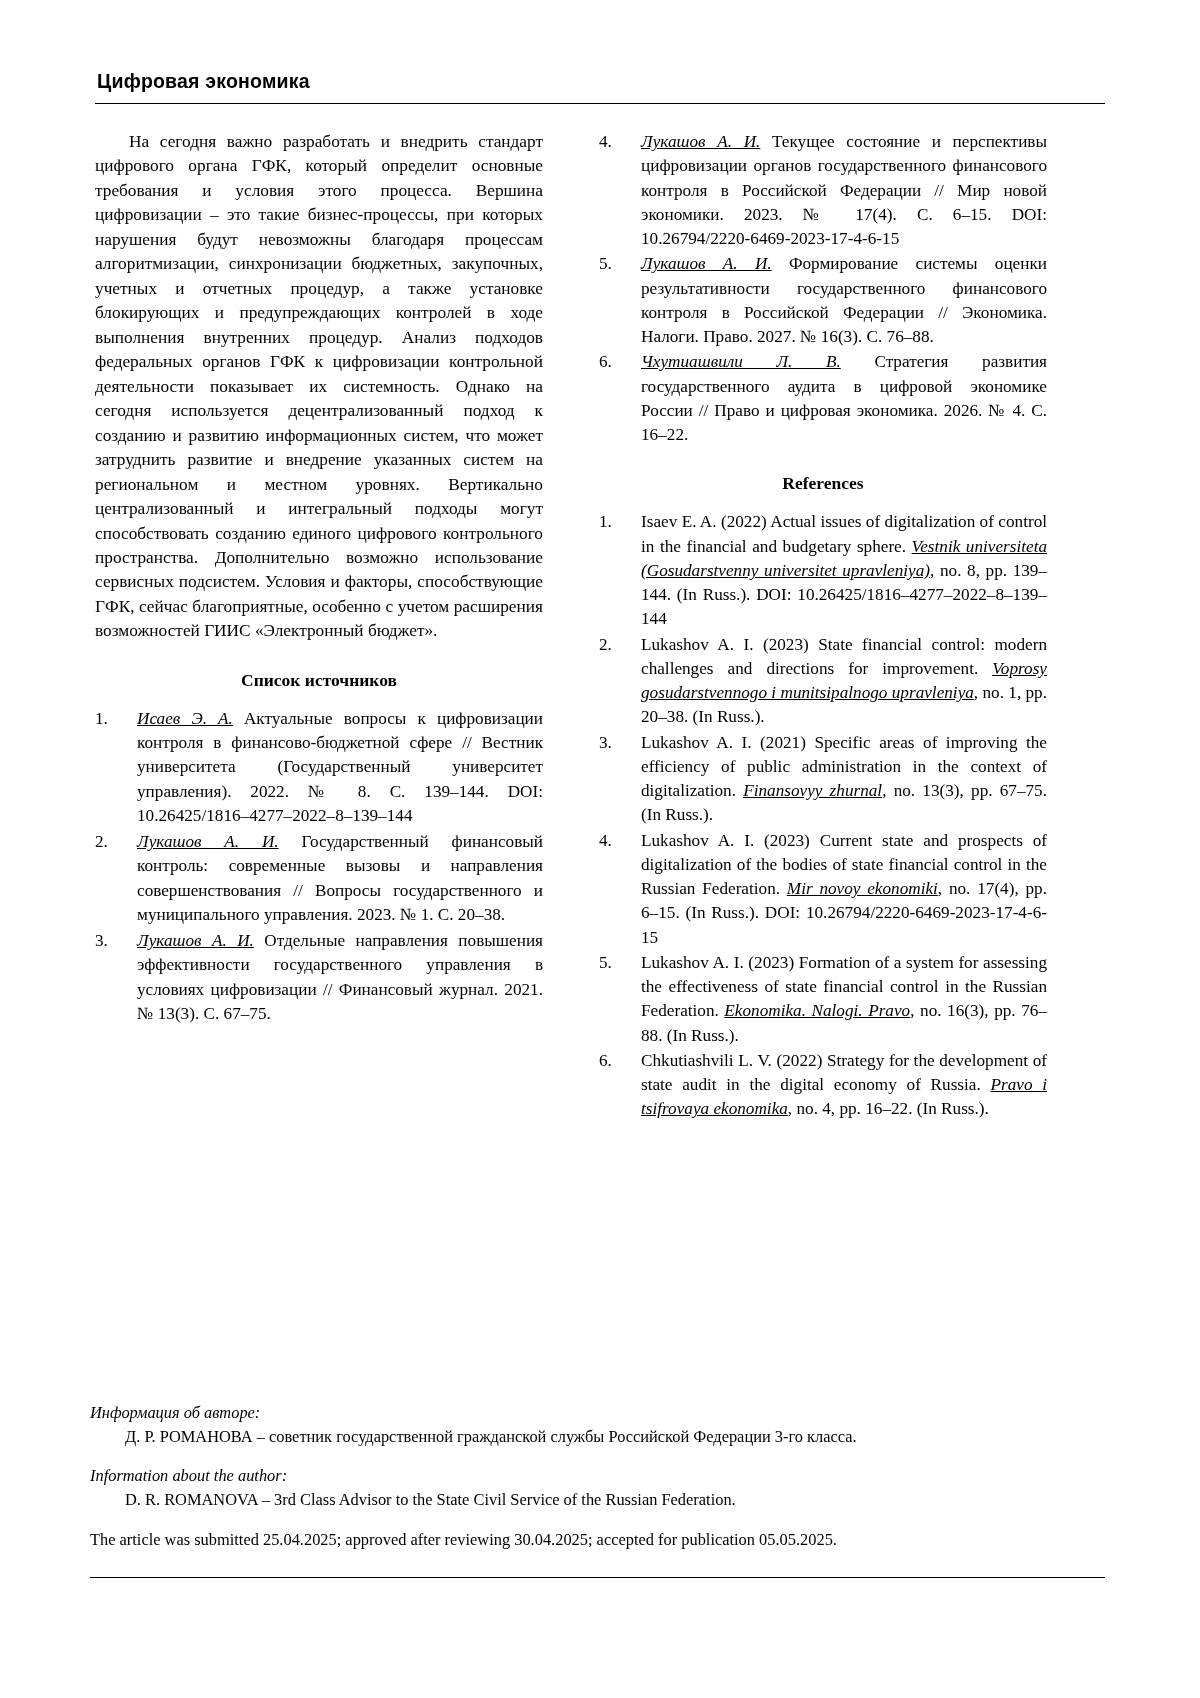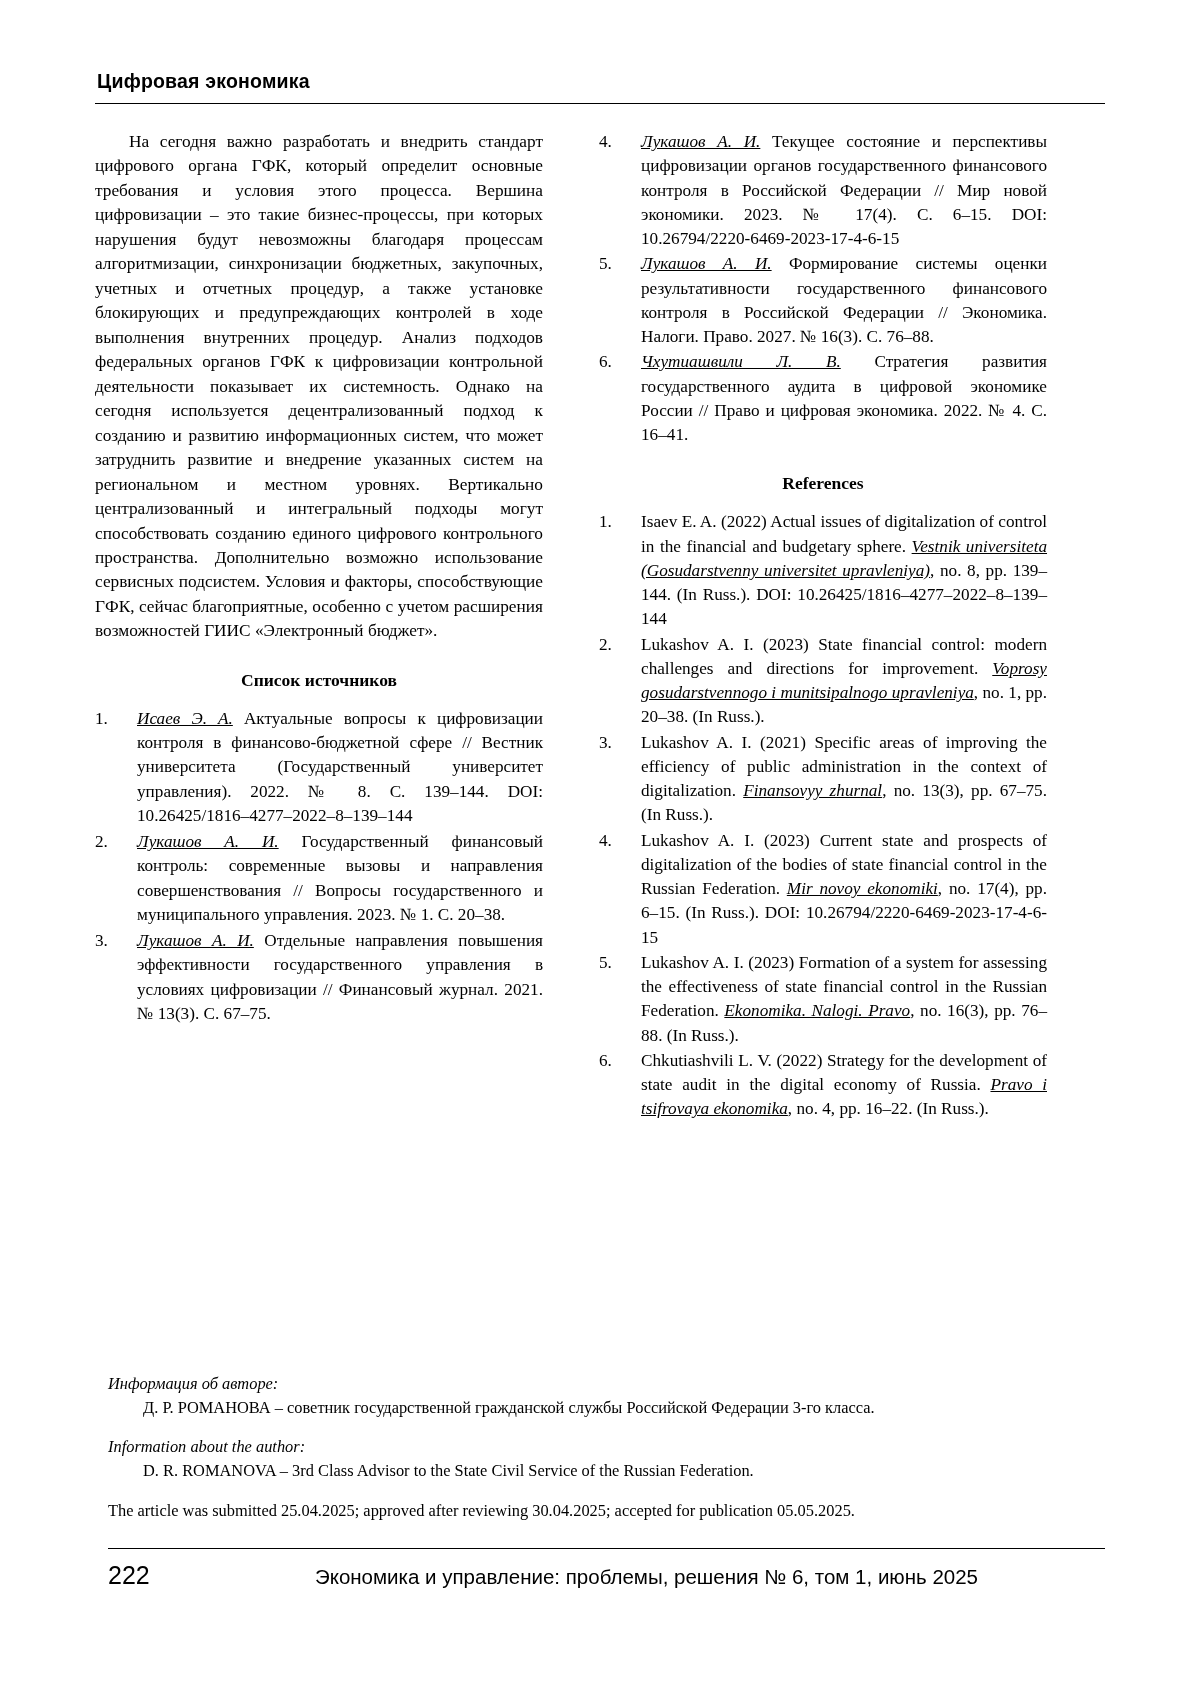--- a/index.html
+++ b/index.html
@@ -109,21 +109,21 @@
     width: 120px;
   }
   .journal-line {
     flex: 1;
     text-align: center;
     font-size: 20.5px;
     padding-right: 40px;
   }
   .footer-area {
     position: absolute;
-    left: 108px;
+    left: 90px;
     right: 95px;
     bottom: 108px;
   }
   .content-wrap {
     min-height: 1180px;
   }
 </style>
 </head>
 <body>
 
@@ -144,21 +144,21 @@
             <li><span class="num">1.</span><span class="it">Исаев Э. А.</span><span> Актуальные вопросы к цифровизации контроля в финансово-бюджетной сфере // Вестник университета (Государственный университет управления). 2022. № 8. С. 139–144. DOI: 10.26425/1816–4277–2022–8–139–144</span></li>
             <li><span class="num">2.</span><span class="it">Лукашов А. И.</span><span> Государственный финансовый контроль: современные вызовы и направления совершенствования // Вопросы государственного и муниципального управления. 2023. № 1. С. 20–38.</span></li>
             <li><span class="num">3.</span><span class="it">Лукашов А. И.</span><span> Отдельные направления повышения эффективности государственного управления в условиях цифровизации // Финансовый журнал. 2021. № 13(3). С. 67–75.</span></li>
           </ol>
       </div>
 
       <div class="col col-right">
         <ol class="refs" id="refs-ru-cont">
             <li><span class="num">4.</span><span class="it">Лукашов А. И.</span><span> Текущее состояние и перспективы цифровизации органов государственного финансового контроля в Российской Федерации // Мир новой экономики. 2023. № 17(4). С. 6–15. DOI: 10.26794/2220-6469-2023-17-4-6-15</span></li>
             <li><span class="num">5.</span><span class="it">Лукашов А. И.</span><span> Формирование системы оценки результативности государственного финансового контроля в Российской Федерации // Экономика. Налоги. Право. 2027. № 16(3). С. 76–88.</span></li>
-            <li><span class="num">6.</span><span class="it">Чхутиашвили Л. В.</span><span> Стратегия развития государственного аудита в цифровой экономике России // Право и цифровая экономика. 2022. № 4. С. 16–41.</span></li>
+            <li><span class="num">6.</span><span class="it">Чхутиашвили Л. В.</span><span> Стратегия развития государственного аудита в цифровой экономике России // Право и цифровая экономика. 2026. № 4. С. 16–22.</span></li>
           </ol>
 
         <div class="section-head">References</div>
 
         <ol class="refs" id="refs-en">
             <li><span class="num">1.</span><span>Isaev E. A. (2022) Actual issues of digitalization of control in the financial and budgetary sphere. </span><span class="it">Vestnik universiteta (Gosudarstvenny universitet upravleniya)</span><span>, no. 8, pp. 139–144. (In Russ.). DOI: 10.26425/1816–4277–2022–8–139–144</span></li>
             <li><span class="num">2.</span><span>Lukashov A. I. (2023) State financial control: modern challenges and directions for improvement. </span><span class="it">Voprosy gosudarstvennogo i munitsipalnogo upravleniya</span><span>, no. 1, pp. 20–38. (In Russ.).</span></li>
             <li><span class="num">3.</span><span>Lukashov A. I. (2021) Specific areas of improving the efficiency of public administration in the context of digitalization. </span><span class="it">Finansovyy zhurnal</span><span>, no. 13(3), pp. 67–75. (In Russ.).</span></li>
             <li><span class="num">4.</span><span>Lukashov A. I. (2023) Current state and prospects of digitalization of the bodies of state financial control in the Russian Federation. </span><span class="it">Mir novoy ekonomiki</span><span>, no. 17(4), pp. 6–15. (In Russ.). DOI: 10.26794/2220-6469-2023-17-4-6-15</span></li>
             <li><span class="num">5.</span><span>Lukashov A. I. (2023) Formation of a system for assessing the effectiveness of state financial control in the Russian Federation. </span><span class="it">Ekonomika. Nalogi. Pravo</span><span>, no. 16(3), pp. 76–88. (In Russ.).</span></li>
@@ -174,19 +174,15 @@
       <div class="label">Информация об авторе:</div>
       <div class="val">Д. Р. РОМАНОВА – советник государственной гражданской службы Российской Федерации 3-го класса.</div>
       <div class="label">Information about the author:</div>
       <div class="val">D. R. ROMANOVA – 3rd Class Advisor to the State Civil Service of the Russian Federation.</div>
     </div>
 
     <div class="submitted" style="margin-top:4px;">The article was submitted 25.04.2025; approved after reviewing 30.04.2025; accepted for publication 05.05.2025.</div>
 
     <hr class="bottom-rule">
 
-    <div class="page-footer">
-      <div class="page-number">222</div>
-      <div class="journal-line">Экономика и управление: проблемы, решения № 6, том 1, июнь 2025</div>
-    </div>
   </div>
 
 </div>
 
 </body></html>

